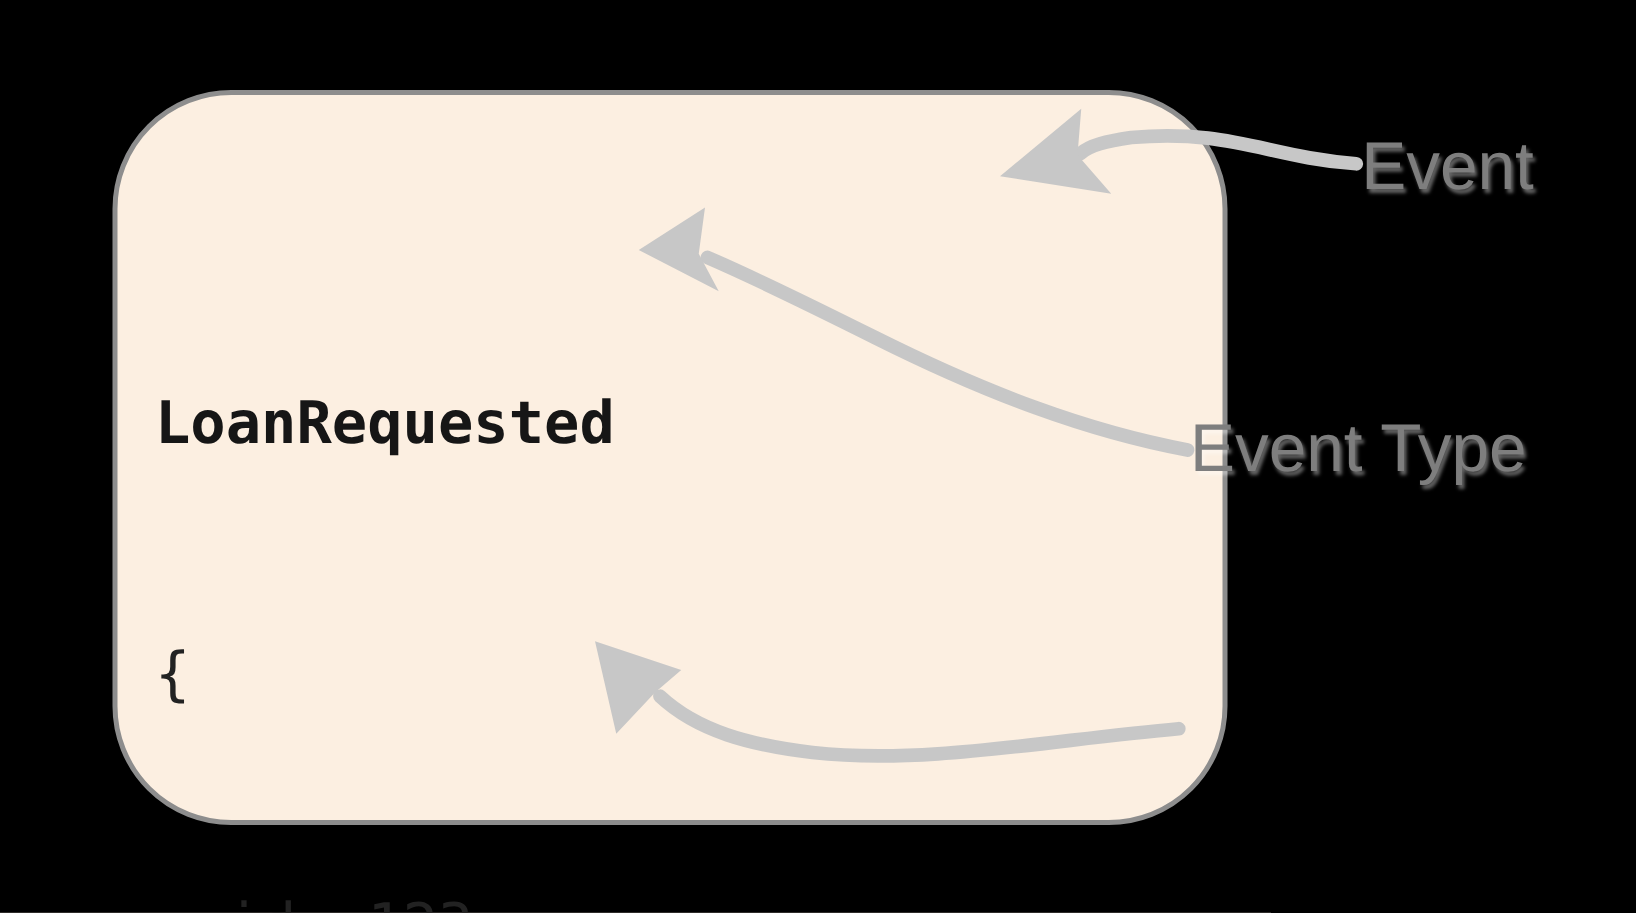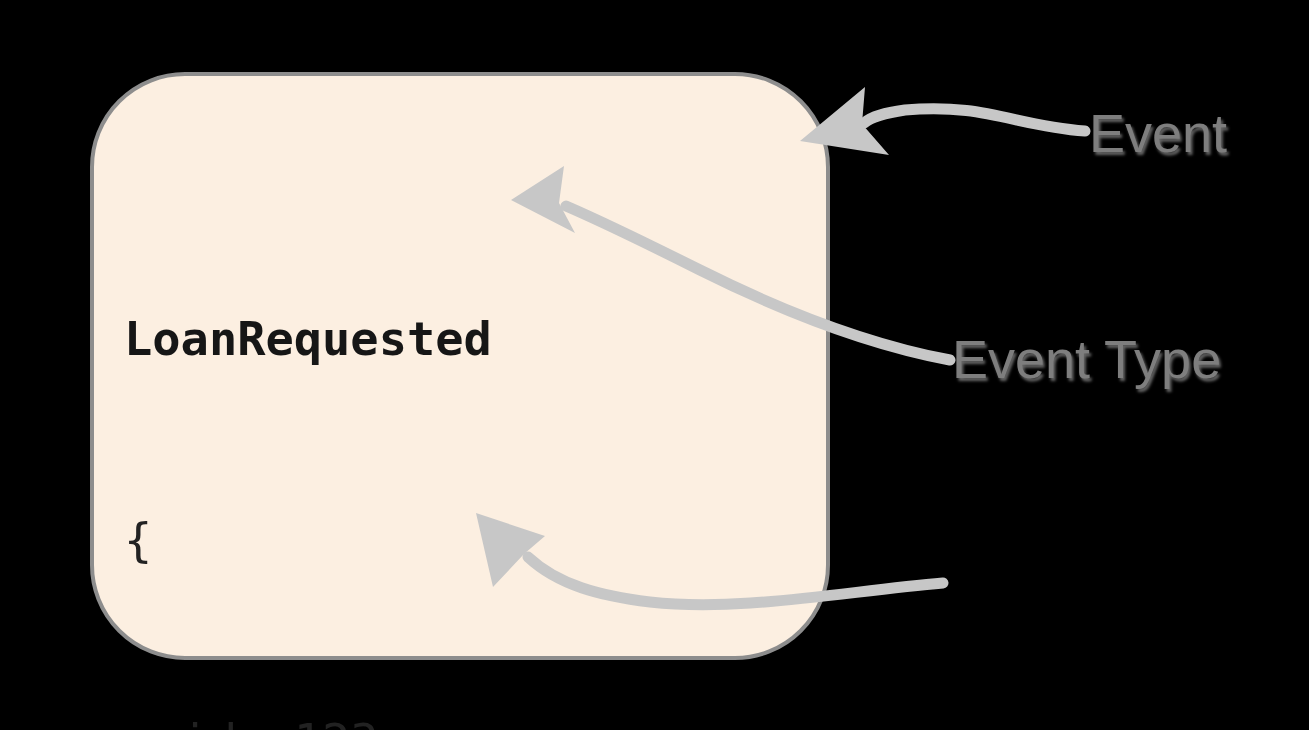--- a/index.html
+++ b/index.html
@@ -12,21 +12,21 @@
     width: 1309px;
     height: 730px;
     background: var(--background, #000);
     overflow: hidden;
     font-family: "Liberation Sans", sans-serif;
   }
   .event-box {
     position: absolute;
     left: 90px;
     top: 72px;
-    width: 740px;
+    width: 892px;
     height: 588px;
     box-sizing: border-box;
     background: var(--box-fill, #fcefe1);
     border: 4px solid var(--box-border, #8d8d8d);
     border-radius: 95px;
   }
   .code {
     position: absolute;
     left: 30px;
     top: 95px;

